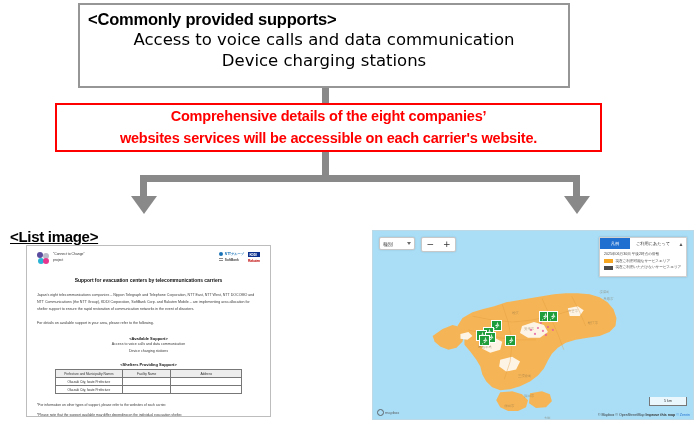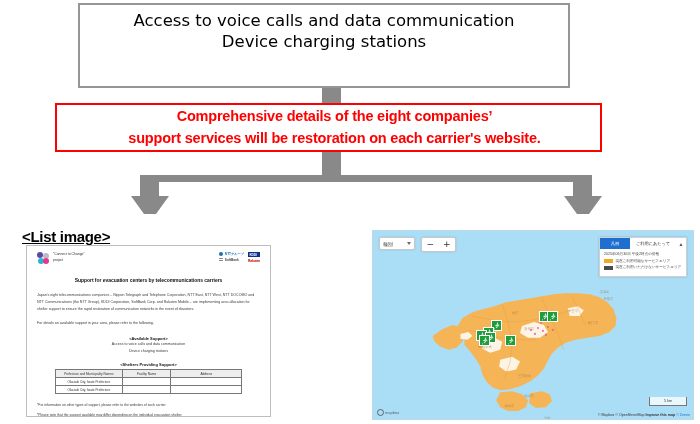--- a/index.html
+++ b/index.html
@@ -1,20 +1,20 @@
 <!DOCTYPE html>
 <html><head>
 <meta charset="utf-8">
 <style>
   html,body{margin:0;padding:0;}
   body{
     width:700px;height:424px;background:#ffffff;position:relative;overflow:hidden;
     font-family:"Liberation Sans","DejaVu Sans",sans-serif;
   }
-  .abs{position:absolute;padding-left:12px;}
+  .abs{position:absolute;}
 
   
   #common-box{
     left:78px;top:3px;width:492px;height:85px;
     border:2px solid #969696;background:#fff;box-sizing:border-box;
     padding:5px 8px 0 8px;
   }
   #common-title{
     font-size:16.5px;font-weight:bold;color:#000;letter-spacing:-0.2px;
     line-height:1.15;text-align:left;
@@ -161,29 +161,30 @@
   #mapbox-logo{
     position:absolute;left:4px;bottom:3px;font-size:4px;color:#4f4f4f;
     display:flex;align-items:center;gap:1px;opacity:.85;
   }
   #mapbox-logo .mb-c{width:5px;height:5px;border:0.8px solid #4f4f4f;border-radius:50%;}
 </style>
 </head>
 <body>
 
 <div class="abs" id="common-box">
+  <div id="common-title">&lt;Commonly provided supports&gt;</div>
   <div class="common-line">Access to voice calls and data communication</div>
   <div class="common-line">Device charging stations</div>
 </div>
 
 <div class="abs" id="conn-top"></div>
 
 <div class="abs" id="red-box">
   <div class="red-line">Comprehensive details of the eight companies’</div>
-  <div class="red-line">support services will be restoration on each carrier's website.</div>
+  <div class="red-line">websites services will be accessible on each carrier's website.</div>
 </div>
 
 <div class="abs" id="fork-stem"></div>
 <div class="abs" id="fork-bar"></div>
 <div class="abs" id="fork-left-leg"></div>
 <div class="abs" id="fork-right-leg"></div>
 <div class="abs arrow-head" id="arrow-left"></div>
 <div class="abs arrow-head" id="arrow-right"></div>
 
 <div class="abs sec-label" id="list-label">&lt;List image&gt;</div>

